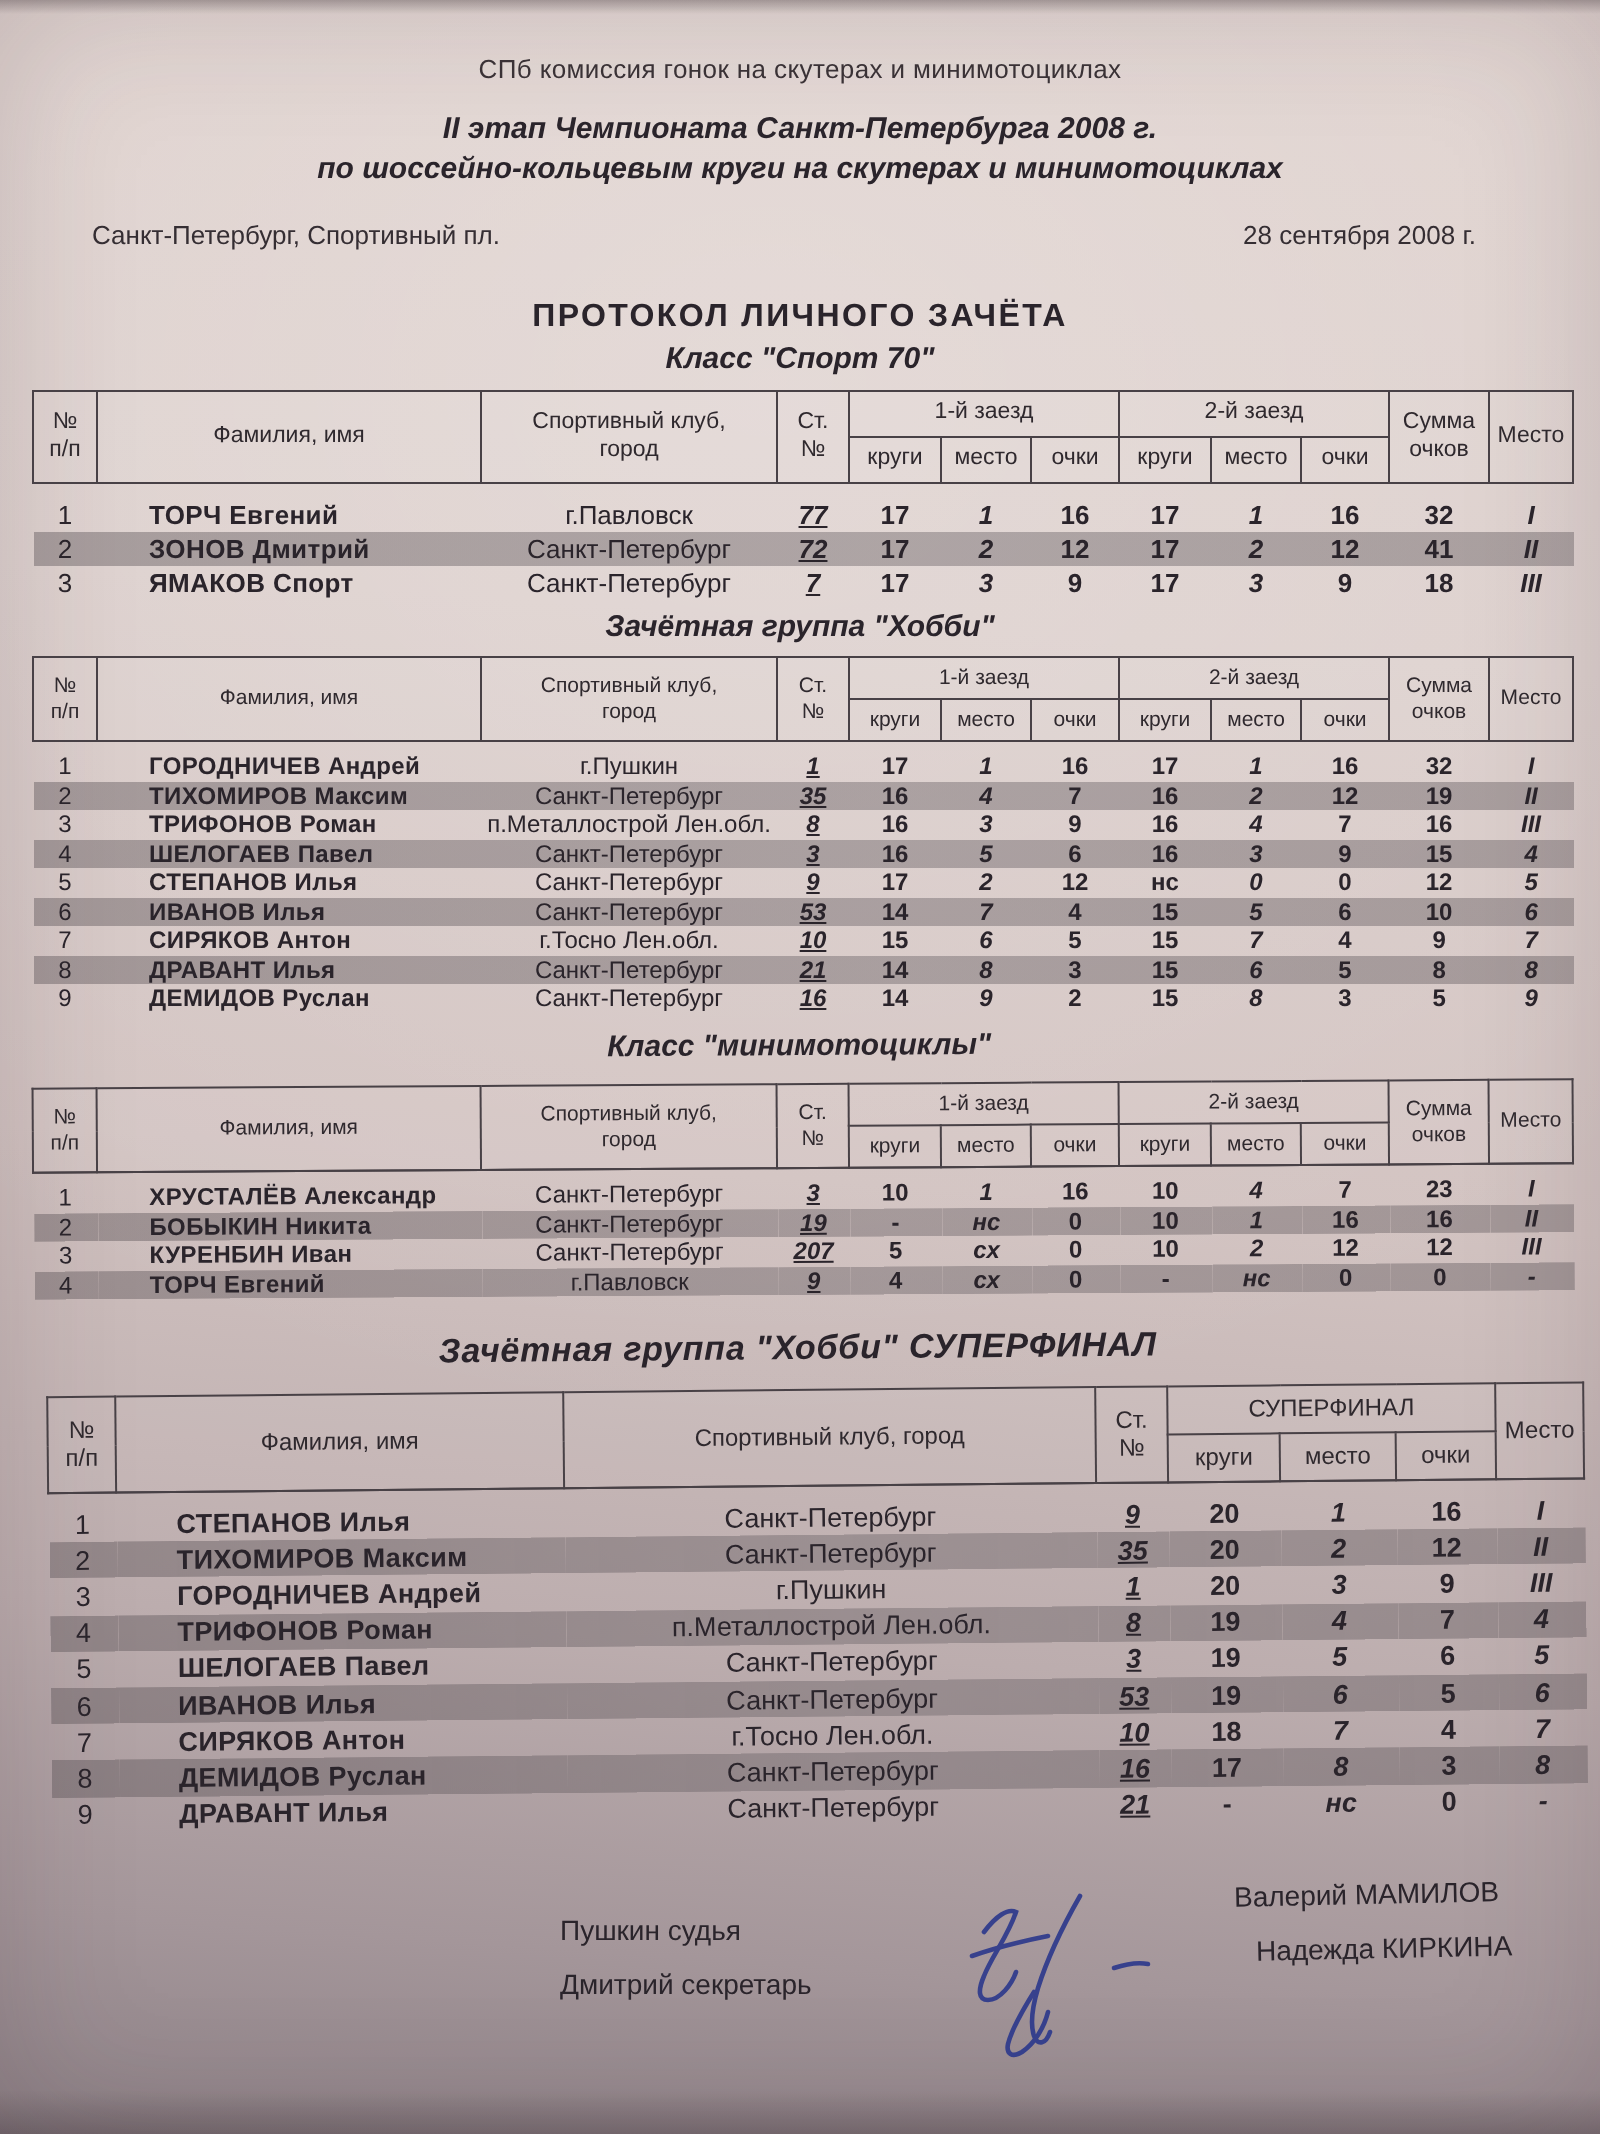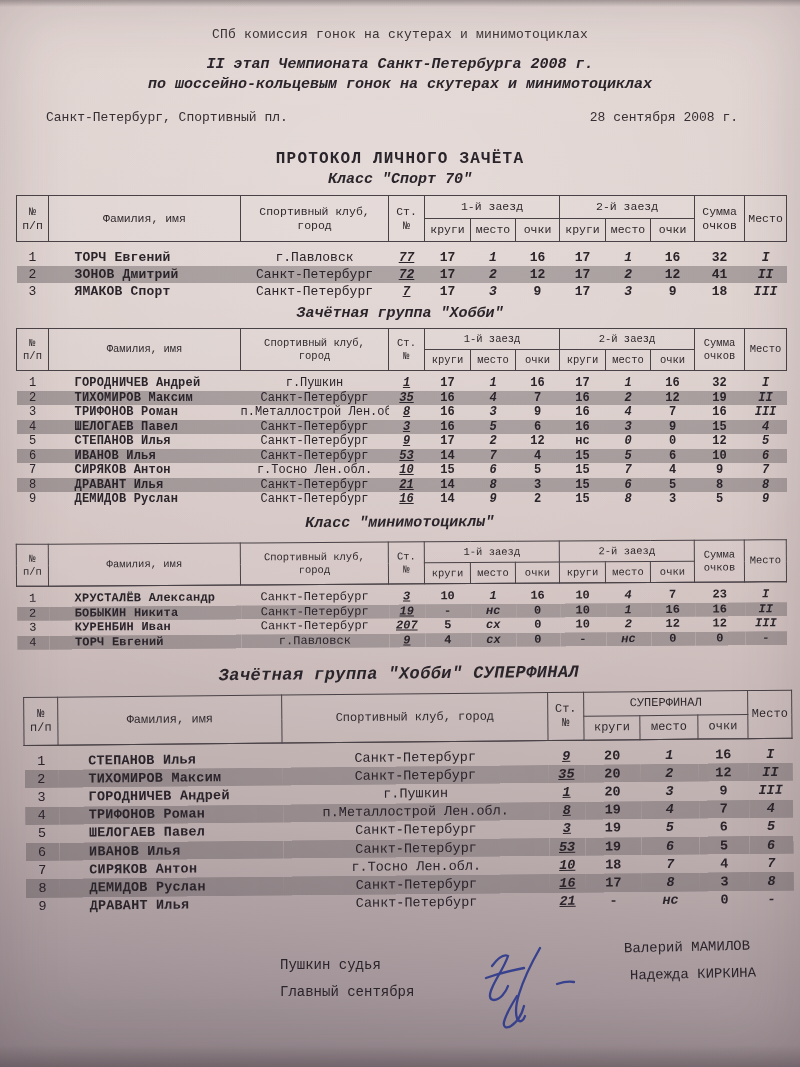--- a/index.html
+++ b/index.html
@@ -1,18 +1,18 @@
 <!DOCTYPE html>
 <html><head>
 <meta charset="utf-8">
 <style>
   html,body { margin:0; padding:0; background:#555; }
   .photo {
     position:relative; width:800px; height:1067px; overflow:hidden;
-    font-family:Liberation Mono, monospace; color:#2a242b;
+    font-family:Liberation Sans, sans-serif; color:#2a242b;
     background:
       radial-gradient(130% 80% at 48% 18%, rgba(255,255,255,0.20), rgba(255,255,255,0) 62%),
       linear-gradient(184deg, #e0d3cf 0%, #dccfcc 30%, #d2c3c1 55%, #bcadae 76%, #a4969a 90%, #8e8287 100%);
     box-shadow: inset 0 0 70px rgba(60,40,50,.18);
   }
   .photo::before {
     content:''; position:absolute; inset:0; pointer-events:none;
     background:
       linear-gradient(180deg, rgba(45,33,38,.30) 0px, rgba(45,33,38,0) 7px),
       linear-gradient(0deg,  rgba(40,30,36,.25) 0px, rgba(40,30,36,0) 22px);
@@ -76,21 +76,21 @@
   .f-sign { position:absolute; left:462px; top:14px; }
 </style>
 </head>
 <body>
 
 <div class="photo">
   <div class="sheet">
 
     <div class="center org-line">СПб комиссия гонок на скутерах и минимотоциклах</div>
     <div class="center title1">II этап Чемпионата Санкт-Петербурга 2008 г.</div>
-    <div class="center title2">по шоссейно-кольцевым гонок на скутерах и минимотоциклах</div>
+    <div class="center title2">по шоссейно-кольцевым круги на скутерах и минимотоциклах</div>
 
     <div class="locdate">
       <span>Санкт-Петербург, Спортивный пл.</span>
       <span>28 сентября 2008 г.</span>
     </div>
 
     <div class="center protocol">ПРОТОКОЛ ЛИЧНОГО ЗАЧЁТА</div>
     <div class="center h-class">Класс "Спорт 70"</div>
 
     <table class="t-main">
@@ -560,21 +560,21 @@
               <td class="c-pts">0</td>
               <td class="c-fin">-</td>
             </tr>
           </tbody>
       </table>
     </div>
 
     <div class="footer">
       <span class="f-judge-label">Пушкин судья</span>
       <span class="f-judge-name">Валерий МАМИЛОВ</span>
-      <span class="f-secr-label">Главный сентября</span>
+      <span class="f-secr-label">Дмитрий секретарь</span>
       <span class="f-secr-name">Надежда КИРКИНА</span>
       <svg class="f-sign" width="125" height="88" viewBox="0 0 125 88">
         <g fill="none" stroke="#2e3a8c" stroke-width="2.3" stroke-linecap="round" opacity="0.92">
           <path d="M30,22 C36,14 42,10 46,12 C42,24 34,34 30,44 C27,51 27,56 32,56 C38,56 44,48 46,42"></path>
           <path d="M24,34 C38,29 52,26 62,24"></path>
           <path d="M78,4 C70,18 62,34 57,50 C54,60 53,68 55,74 C57,79 61,78 63,72"></path>
           <path d="M55,52 C50,60 44,70 42,78 C41,83 44,85 49,82 C55,78 60,70 62,62"></path>
           <path d="M95,40 C101,38 107,37 112,38"></path>
         </g>
       </svg>

